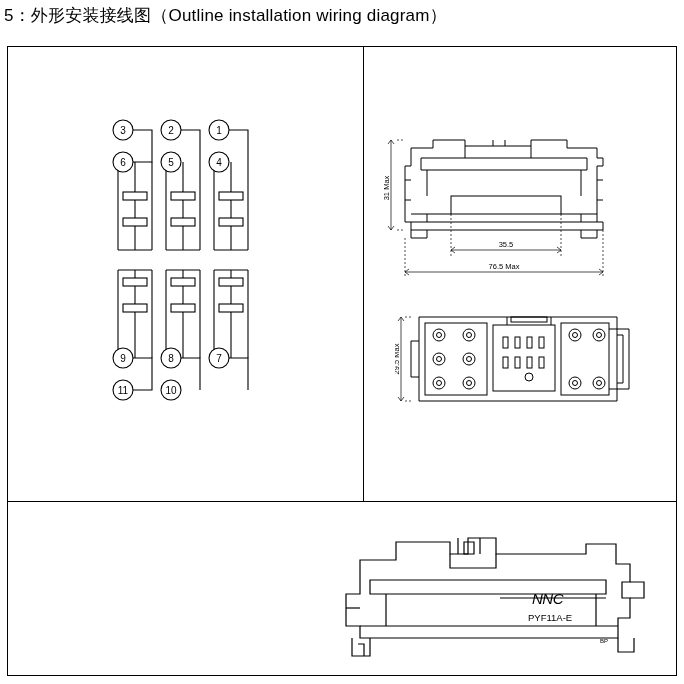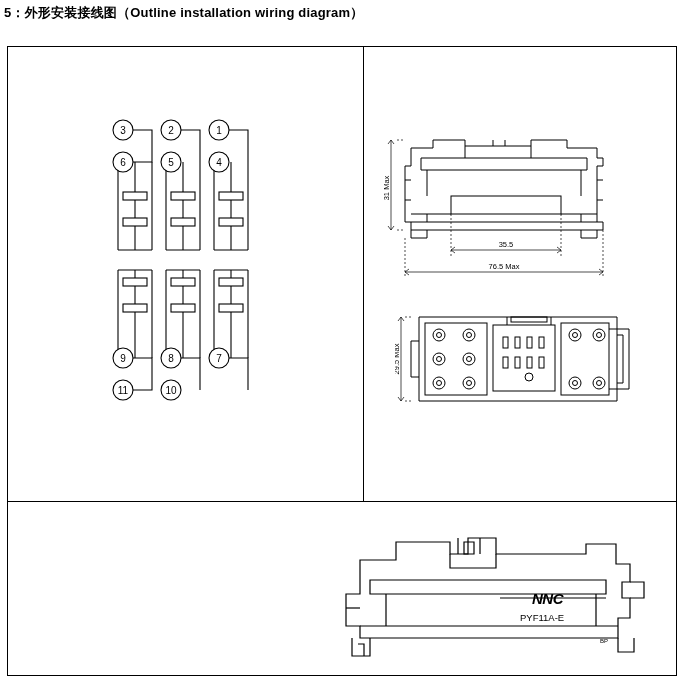--- a/index.html
+++ b/index.html
@@ -12,22 +12,22 @@
     height: 684px;
     font-family: "Liberation Sans", sans-serif;
     color: #000000;
     position: relative;
     overflow: hidden;
   }
   .page-title {
     position: absolute;
     left: 4px;
     top: 4px;
-    font-size: 13px;
-    font-weight: bold;
+    font-size: 17px;
+    font-weight: normal;
     letter-spacing: 0.2px;
     white-space: nowrap;
   }
   .frame {
     position: absolute;
     left: 7px;
     top: 46px;
     width: 670px;
     height: 630px;
     border: 1px solid #000;
@@ -57,21 +57,21 @@
 
   
   #sideview { left: 381px; top: 110px; width: 270px; height: 190px; }
   
   #topview { left: 395px; top: 305px; width: 270px; height: 110px; }
   
   #bigview { left: 300px; top: 520px; width: 380px; height: 155px; }
 
   .brand {
     position: absolute;
-    font-weight: bold;
+    font-weight: normal;
     font-style: italic;
     font-size: 15px;
     letter-spacing: -0.5px;
   }
   .model {
     position: absolute;
     font-size: 9.5px;
   }
   .tiny {
     position: absolute;
@@ -330,15 +330,15 @@
 
       <path d="M46 88 L60 88"></path>
       <path d="M318 118 L318 132 L334 132 L334 118"></path>
       <path d="M52 118 L52 136 L70 136 L70 118"></path>
       <path d="M58 124 L64 124 L64 136"></path>
 
       <path d="M330 62 L344 62 L344 78 L330 78"></path>
     </g>
   </svg>
   <div class="brand" style="left:232px; top:70px;">NNC</div>
-  <div class="model" style="left:220px; top:92px;">PYF11A-E</div>
+  <div class="model" style="left:228px; top:92px;">PYF11A-E</div>
   <div class="tiny" style="left:300px; top:118px;">BP</div>
 </div>
 
 </body></html>

